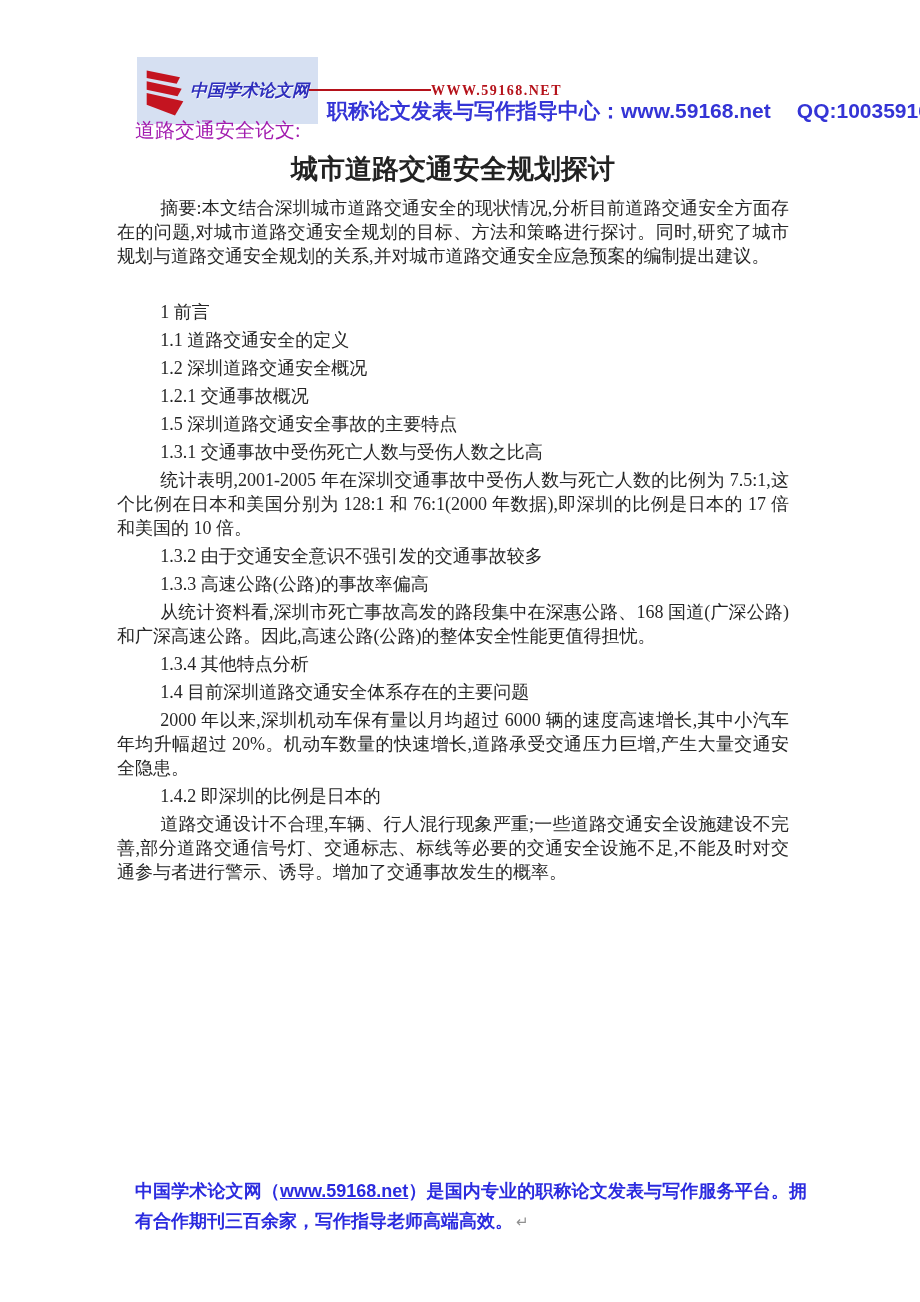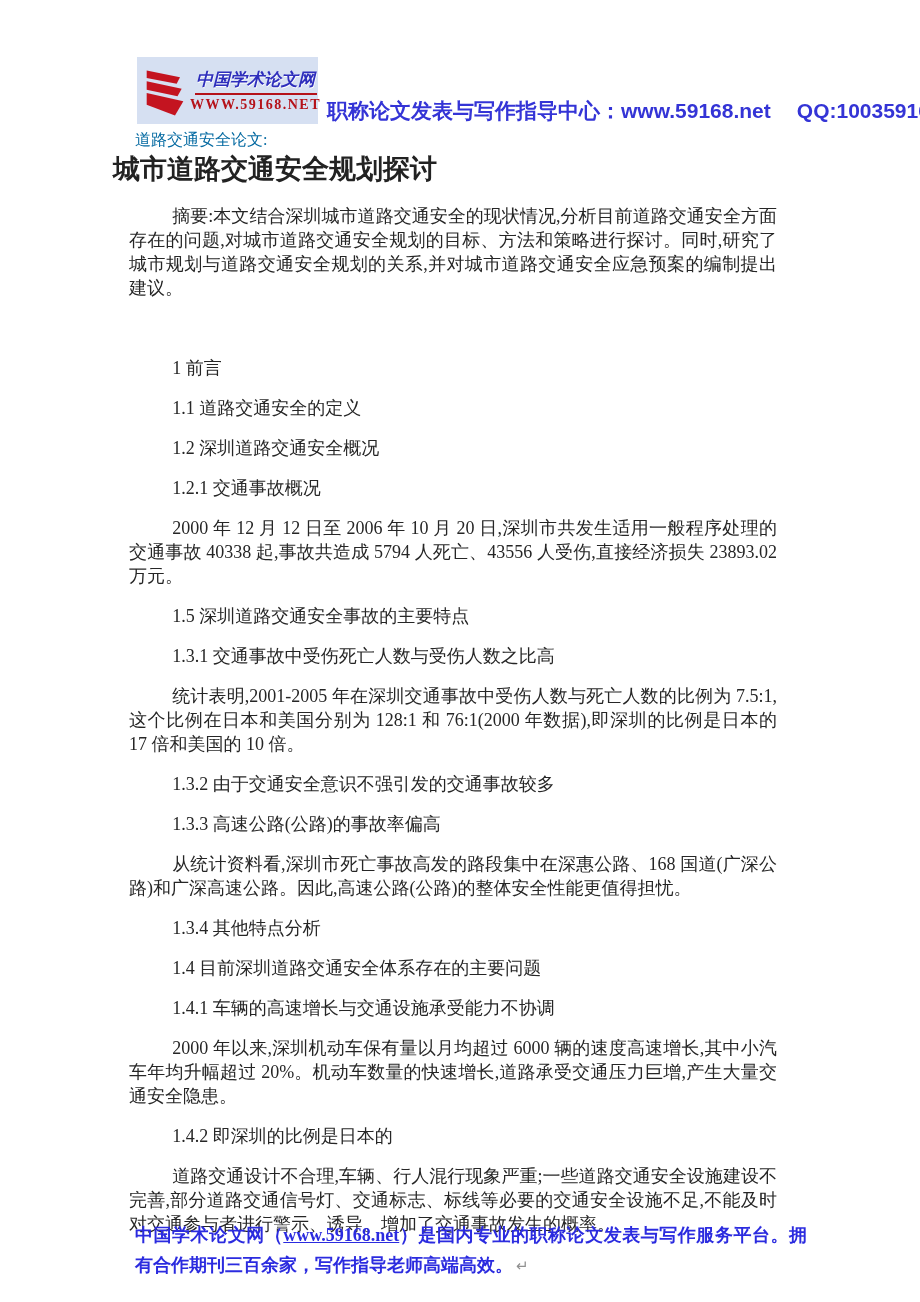--- a/index.html
+++ b/index.html
@@ -13,62 +13,62 @@
   }
   
   .logo-box{
     position:absolute;left:137px;top:57px;
     width:181px;height:67px;
     background:#d6e0f2;
     display:flex;align-items:center;
     box-sizing:border-box;padding:2px 3px;
   }
   .logo-mark{width:50px;height:61px;flex:0 0 auto;}
-  .logo-text{flex:1;display:flex;flex-direction:column;align-items:center;}
+  .logo-text{flex:1;display:flex;flex-direction:row;align-items:center;}
   .logo-name{
     font-size:17px;font-weight:bold;font-style:italic;
     color:#2e2ebc;white-space:nowrap;line-height:24px;
     text-shadow:0.5px 0.5px 0 #ffffff;
   }
   .logo-rule{width:122px;height:2px;background:#b5121a;margin:1px 0 2px 0;}
   .logo-url{
     font-size:14px;font-weight:bold;color:#b5121a;
     letter-spacing:1.5px;white-space:nowrap;line-height:16px;
     font-family:"Liberation Serif","DejaVu Serif",serif;
   }
   .tagline{
     position:absolute;left:327px;top:98px;
     font-family:"Liberation Sans","DejaVu Sans",sans-serif;
     font-weight:bold;font-size:21px;line-height:26px;
     color:#3434d6;white-space:nowrap;
   }
   .tagline .qq{margin-left:26px;}
   .doc-label{
-    position:absolute;left:135px;top:130px;
-    font-size:16px;line-height:20px;color:#0369a1;
+    position:absolute;left:135px;top:120px;
+    font-size:20px;line-height:20px;color:#a21caf;
   }
   
   .content{
     position:absolute;left:113px;top:150px;width:680px;
   }
   .title{
     margin:0 0 8px 0;
     font-size:27px;line-height:38px;font-weight:bold;
-    color:#222222;
+    text-align:center;color:#222222;
   }
   .para{
-    margin:16px;min-height:24px;
+    margin:4px;min-height:24px;
     font-size:18px;line-height:24px;
     text-indent:2.4em;text-align:justify;
     color:#262626;
   }
   
   .footer{
-    position:absolute;left:135px;top:1220px;width:672px;
-    font-family:Liberation Serif, serif;
+    position:absolute;left:135px;top:1176px;width:672px;
+    font-family:Liberation Sans, sans-serif;
     font-weight:bold;font-size:18px;line-height:30px;
     color:#2b2bdf;text-align:justify;
   }
   .footer .link{text-decoration:underline;color:#2b2bdf;}
   .footer .return-mark{
     color:#909090;font-weight:normal;font-size:15px;
     text-decoration:none;margin-left:3px;
   }
 </style>
 </head>
@@ -96,30 +96,28 @@
   <div class="doc-label">道路交通安全论文:</div>
 
   <div class="content">
     <h1 class="title">城市道路交通安全规划探讨</h1>
     <p class="para">摘要:本文结合深圳城市道路交通安全的现状情况,分析目前道路交通安全方面存在的问题,对城市道路交通安全规划的目标、方法和策略进行探讨。同时,研究了城市规划与道路交通安全规划的关系,并对城市道路交通安全应急预案的编制提出建议。</p>
     <p class="para"></p>
     <p class="para">1 前言</p>
     <p class="para">1.1 道路交通安全的定义</p>
     <p class="para">1.2 深圳道路交通安全概况</p>
     <p class="para">1.2.1 交通事故概况</p>
-    <p class="para">2000 年 12 月 12 日至 2006 年 10 月 20 日,深圳市共发生适用一般程序处理的交通事故 40338 起,事故共造成 5794 人死亡、43556 人受伤,直接经济损失 23893.02 万元。</p>
     <p class="para">1.5 深圳道路交通安全事故的主要特点</p>
     <p class="para">1.3.1 交通事故中受伤死亡人数与受伤人数之比高</p>
     <p class="para">统计表明,2001-2005 年在深圳交通事故中受伤人数与死亡人数的比例为 7.5:1,这个比例在日本和美国分别为 128:1 和 76:1(2000 年数据),即深圳的比例是日本的 17 倍和美国的 10 倍。</p>
     <p class="para">1.3.2 由于交通安全意识不强引发的交通事故较多</p>
     <p class="para">1.3.3 高速公路(公路)的事故率偏高</p>
     <p class="para">从统计资料看,深圳市死亡事故高发的路段集中在深惠公路、168 国道(广深公路)和广深高速公路。因此,高速公路(公路)的整体安全性能更值得担忧。</p>
     <p class="para">1.3.4 其他特点分析</p>
     <p class="para">1.4 目前深圳道路交通安全体系存在的主要问题</p>
-    <p class="para">1.4.1 车辆的高速增长与交通设施承受能力不协调</p>
     <p class="para">2000 年以来,深圳机动车保有量以月均超过 6000 辆的速度高速增长,其中小汽车年均升幅超过 20%。机动车数量的快速增长,道路承受交通压力巨增,产生大量交通安全隐患。</p>
     <p class="para">1.4.2 即深圳的比例是日本的</p>
     <p class="para">道路交通设计不合理,车辆、行人混行现象严重;一些道路交通安全设施建设不完善,部分道路交通信号灯、交通标志、标线等必要的交通安全设施不足,不能及时对交通参与者进行警示、诱导。增加了交通事故发生的概率。</p>
   </div>
 
   <div class="footer">
     <span>中国学术论文网（</span><span class="link">www.59168.net</span><span>）是国内专业的职称论文发表与写作服务平台。拥有合作期刊三百余家，写作指导老师高端高效。</span><span class="return-mark">↵</span>
   </div>
 
 </div>

